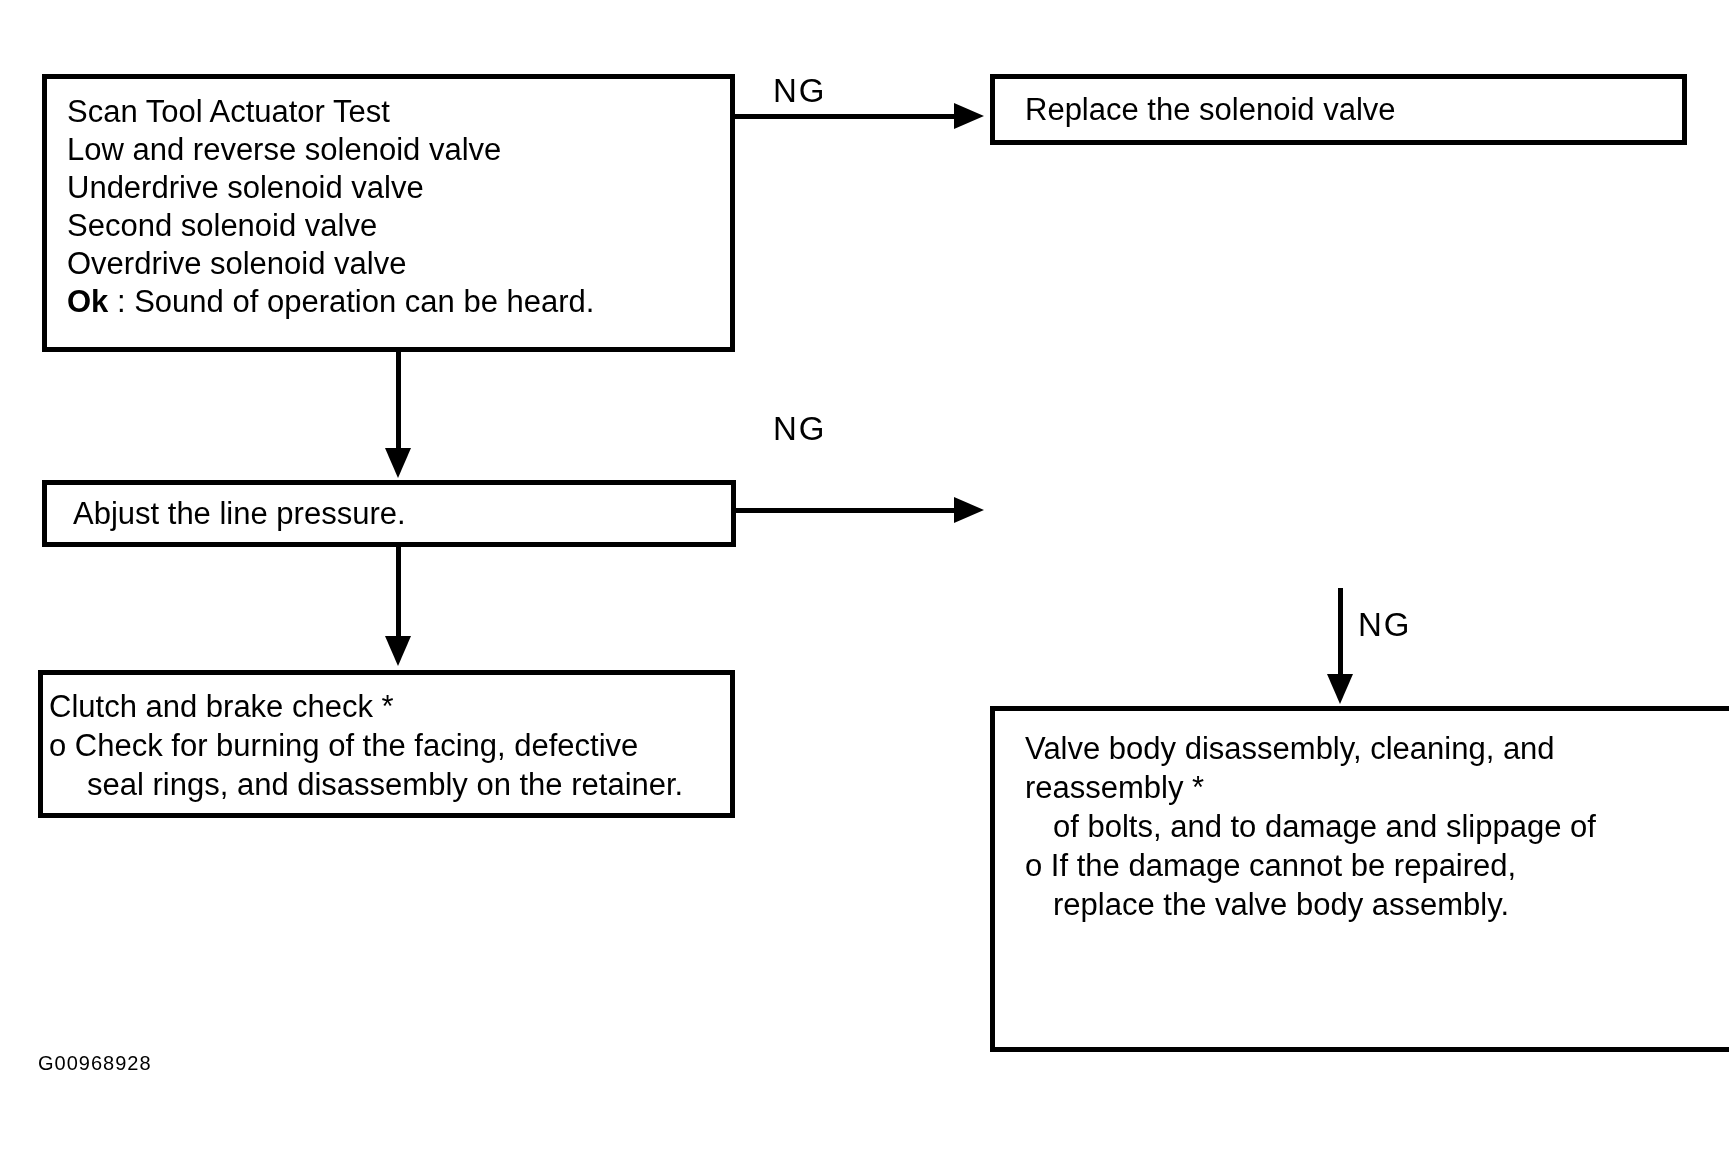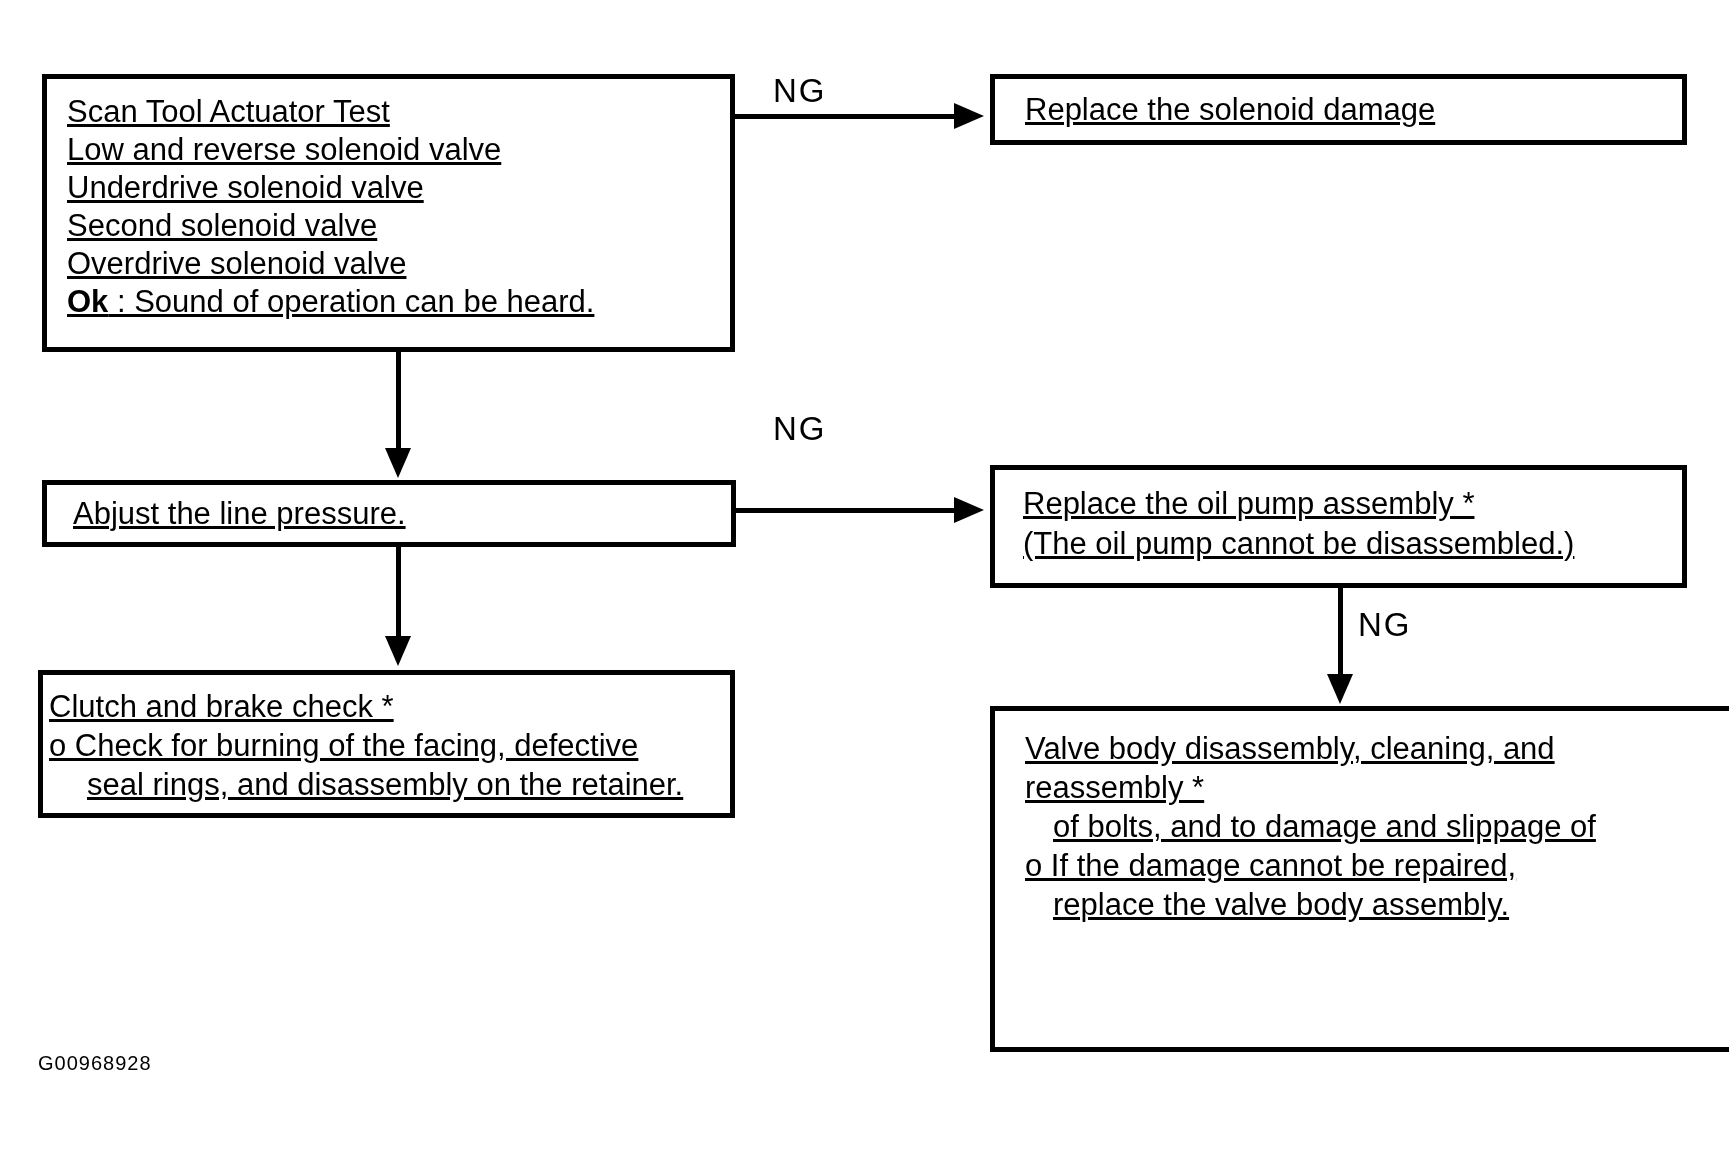--- a/index.html
+++ b/index.html
@@ -13,21 +13,21 @@
   }
   .node{
     position:absolute;
     border:5px solid #000;
     background:#fff;
     box-sizing:border-box;
     font-size:31px;
     line-height:38px;
     color:#000;
   }
-  .node .ln{white-space:nowrap;text-decoration:underline;}
+  .node .ln{white-space:nowrap;}
   .vcenter{display:flex;align-items:center;}
   .ind28{padding-left:28px;}
   .ind38{padding-left:38px;}
   .ng{
     position:absolute;
     font-size:33px;
     letter-spacing:2px;
     color:#000;
     white-space:nowrap;
   }
@@ -67,39 +67,35 @@
     <div class="ln">Overdrive solenoid valve</div>
     <div class="ln"><span class="okb">Ok</span><span class="pre"> : Sound of operation can be heard.</span></div>
   </div>
 
   <div class="ng" style="left:773px;top:72px;">NG</div>
 
   <div class="hline" style="left:734px;top:114px;width:224px;"></div>
   <div class="head-right" style="left:954px;top:103px;"></div>
 
   <div class="node vcenter" style="left:990px;top:74px;width:697px;height:71px;padding:0 10px 0 30px;">
-    <div class="ln">Replace the solenoid damage</div>
+    <div class="ln">Replace the solenoid valve</div>
   </div>
 
   <div class="vline" style="left:396px;top:352px;height:100px;"></div>
   <div class="head-down" style="left:385px;top:448px;"></div>
 
   <div class="ng" style="left:773px;top:410px;">NG</div>
 
   <div class="node vcenter" style="left:42px;top:480px;width:694px;height:67px;padding:0 10px 0 26px;">
     <div class="ln">Abjust the line pressure.</div>
   </div>
 
   <div class="hline" style="left:736px;top:508px;width:222px;"></div>
   <div class="head-right" style="left:954px;top:497px;"></div>
 
-  <div class="node" style="left:990px;top:465px;width:697px;height:123px;padding:14px 10px 0 28px;line-height:40px;">
-    <div class="ln">Replace the oil pump assembly *</div>
-    <div class="ln">(The oil pump cannot be disassembled.)</div>
-  </div>
 
   <div class="vline" style="left:396px;top:547px;height:93px;"></div>
   <div class="head-down" style="left:385px;top:636px;"></div>
 
   <div class="node" style="left:38px;top:670px;width:697px;height:148px;padding:12px 6px 0 6px;line-height:39px;">
     <div class="ln">Clutch and brake check *</div>
     <div class="ln">o Check for burning of the facing, defective</div>
     <div class="ln ind38">seal rings, and disassembly on the retainer.</div>
   </div>
 

